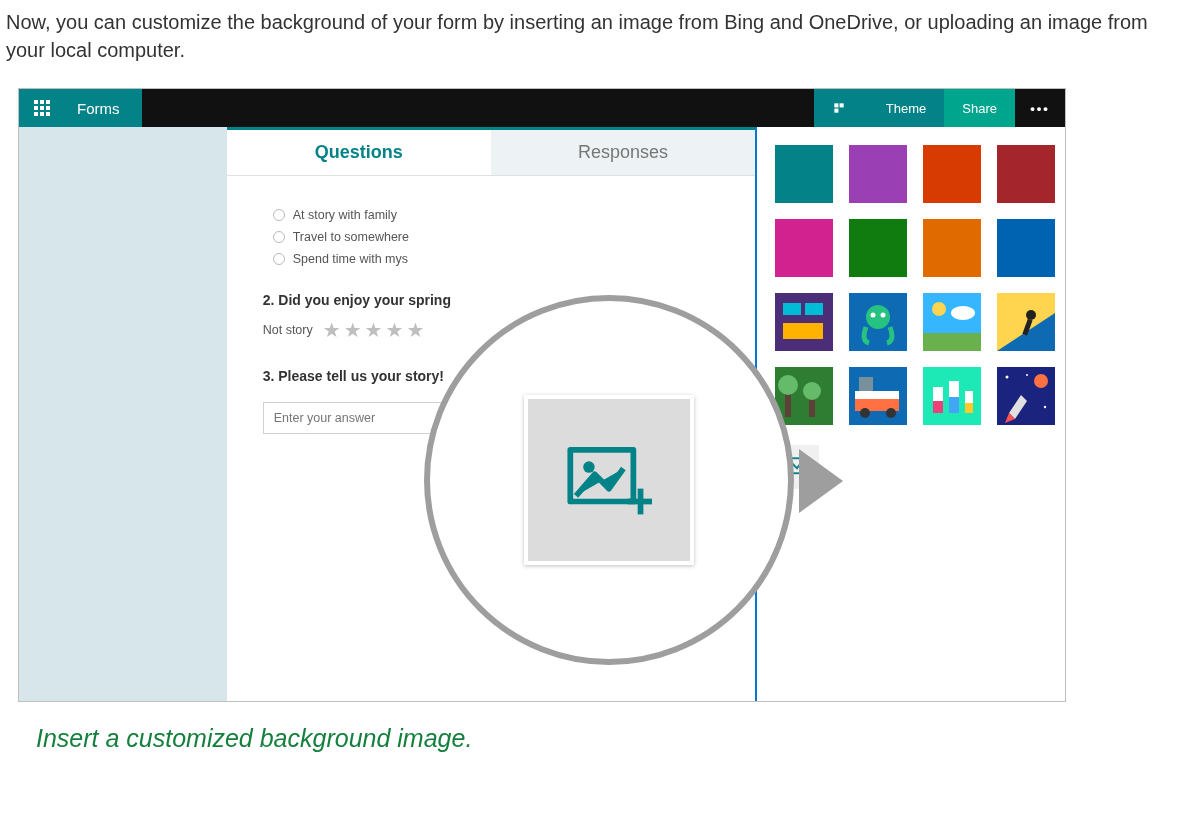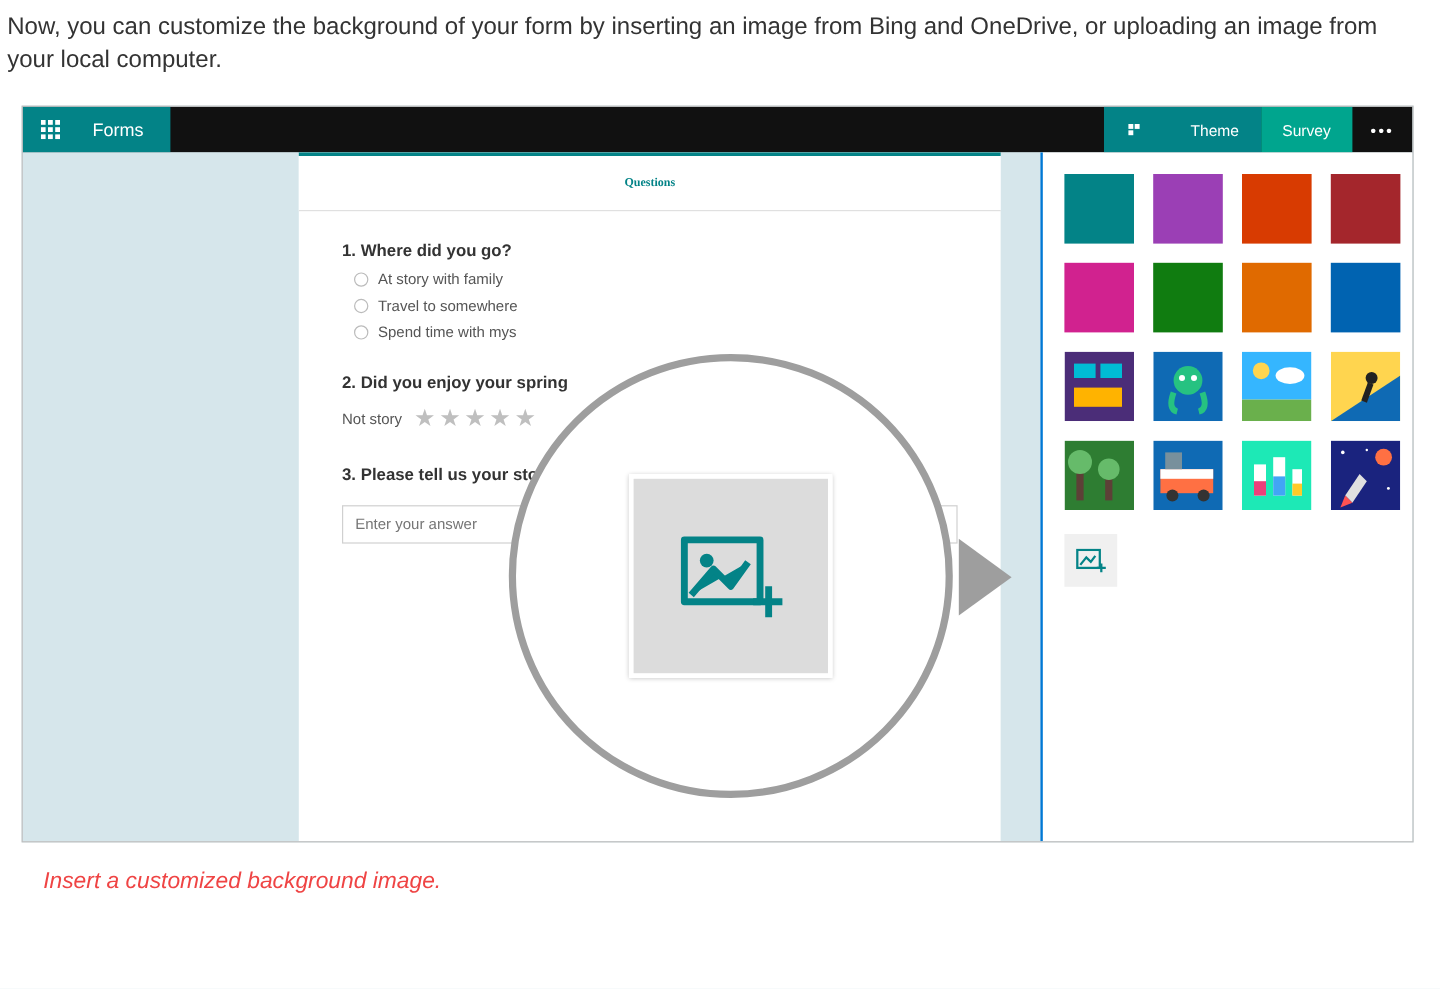--- a/index.html
+++ b/index.html
@@ -13,21 +13,21 @@
   .intro {
     padding: 8px 18px 6px 6px;
     font-size: 20px;
     color: #333;
     line-height: 1.4;
   }
   .screenshot {
     margin: 18px 18px 0 18px;
     border: 1px solid #bfbfbf;
     position: relative;
-    width: 1160px;
+    width: 1048px;
     height: 614px;
     overflow: hidden;
     background: #d6e6eb;
   }
   
   .topbar {
     height: 38px;
     background: #111;
     display: flex;
     align-items: stretch;
@@ -80,23 +80,22 @@
     display: flex;
     height: 46px;
     background: #fff;
     border-bottom: 1px solid #e0e0e0;
   }
   .tab {
     flex: 1;
     display: flex;
     align-items: center;
     justify-content: center;
-    font-size: 10px;
+    font-size: 18px;
     color: #666;
-    font-family: Liberation Serif, serif;
   }
   .tab.active { color: #038387; font-weight: 600; }
   .tab.inactive { background: #edf3f4; color: #777; }
   .form-body { padding: 24px 36px 10px 36px; }
   .form-title { font-size: 28px; font-weight: 400; color: #222; margin: 18px 0 36px 0;}
   .q { margin-bottom: 26px; }
   .q-label { font-size: 14px; color: #333; margin-bottom: 10px; font-weight: 600;}
   .opt { display: flex; align-items: center; gap: 8px; font-size: 12.5px; color: #555; margin: 8px 0 8px 10px;}
   .radio {
     width: 12px; height: 12px; border: 1.5px solid #bbb; border-radius: 50%;
@@ -157,22 +156,22 @@
     top: 322px;
     width: 0; height: 0;
     border-top: 32px solid transparent;
     border-bottom: 32px solid transparent;
     border-left: 44px solid #9e9e9e;
     z-index: 6;
   }
   .caption {
     margin: 22px 18px 0 36px;
     font-style: italic;
-    font-size: 19px;
-    color: #ef4444;
+    font-size: 25px;
+    color: #15803d;
   }
 </style>
 </head>
 <body>
 
 <p class="intro">Now, you can customize the background of your form by inserting an image from Bing and OneDrive, or uploading an image from your local computer.</p>
 
 <div class="screenshot">
 
   <div class="topbar">
@@ -193,36 +192,36 @@
     <div class="top-spacer"></div>
     <div class="top-btn theme">
       <svg class="top-icon" viewBox="0 0 24 24" fill="#fff">
           <rect x="4" y="4" width="7" height="7"></rect>
           <rect x="13" y="4" width="7" height="7"></rect>
           <rect x="4" y="13" width="7" height="7"></rect>
         </svg>
       <span>Theme</span>
     </div>
     <div class="top-btn share">
-      <span>Survey</span>
+      <span>Share</span>
     </div>
     <div class="top-btn more">•••</div>
   </div>
 
   <div class="workspace">
     <div class="left-pad"></div>
 
     <div class="form-card">
       <div class="tabs">
         <div class="tab active">Questions</div>
+        <div class="tab inactive">Responses</div>
       </div>
       <div class="form-body">
 
         <div class="q">
-          <div class="q-label">1. Where did you go?</div>
           <div class="opt">
               <span class="radio"></span>
               <span>At story with family</span>
             </div>
           <div class="opt">
               <span class="radio"></span>
               <span>Travel to somewhere</span>
             </div>
           <div class="opt">
               <span class="radio"></span>

